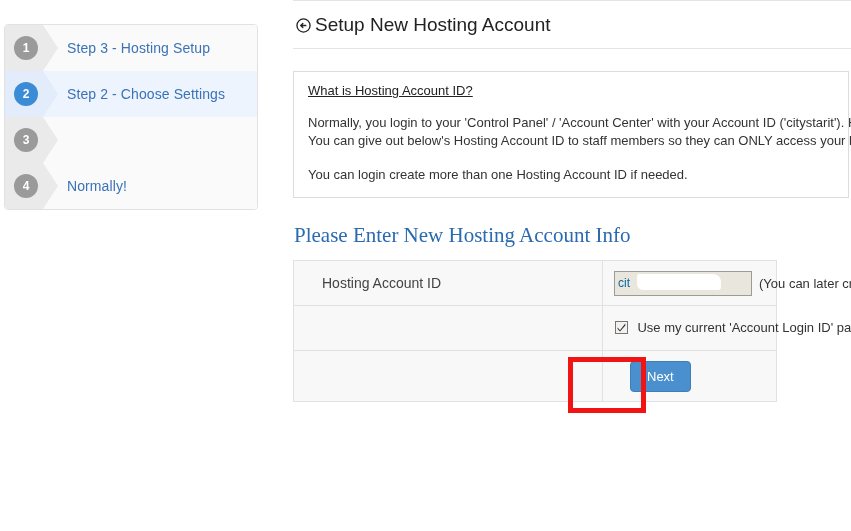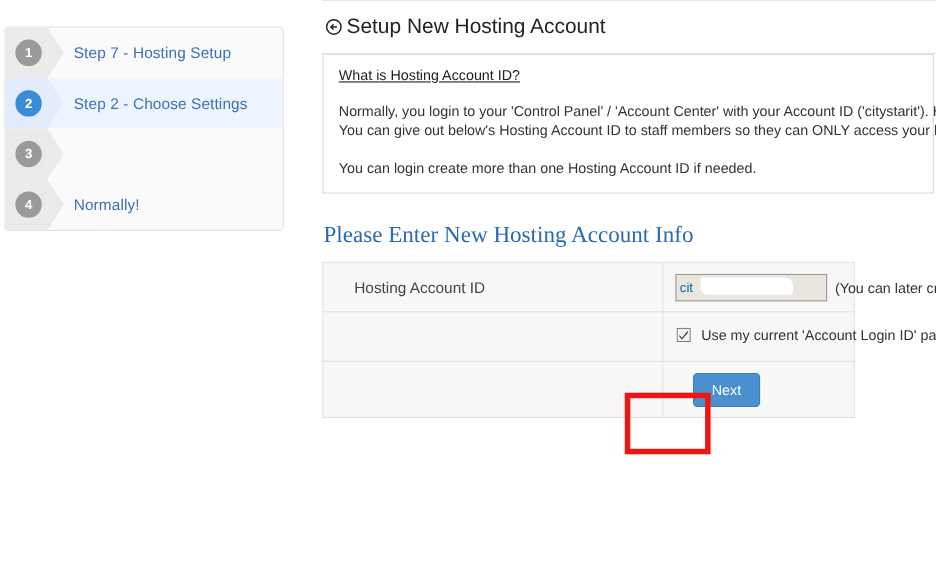--- a/index.html
+++ b/index.html
@@ -109,20 +109,21 @@
   }
   .title-icon {
     display: inline-block;
     width: 15px;
     height: 15px;
     vertical-align: -2px;
     margin-right: 4px;
   }
 
   .info-box {
+    margin-top: 22px;
     width: 556px;
     border: 1px solid #dcdcdc;
     background: #ffffff;
     padding: 11px 14px 13px 14px;
     box-sizing: border-box;
   }
   .info-title {
     font-size: 13px;
     color: #222222;
     text-decoration: underline;
@@ -240,21 +241,21 @@
 </style>
 </head>
 <body>
 
 <div class="wizard">
 
   <div class="wizard-step">
     <div class="step-chev-bg"></div>
     <div class="step-chev"></div>
     <div class="step-badge">1</div>
-    <div class="step-label">Step 7 - Hosting Setup</div>
+    <div class="step-label">Step 3 - Hosting Setup</div>
   </div>
 
   <div class="wizard-step active">
     <div class="step-chev-bg"></div>
     <div class="step-chev"></div>
     <div class="step-badge">2</div>
     <div class="step-label">Step 2 - Choose Settings</div>
   </div>
 
   <div class="wizard-step">

